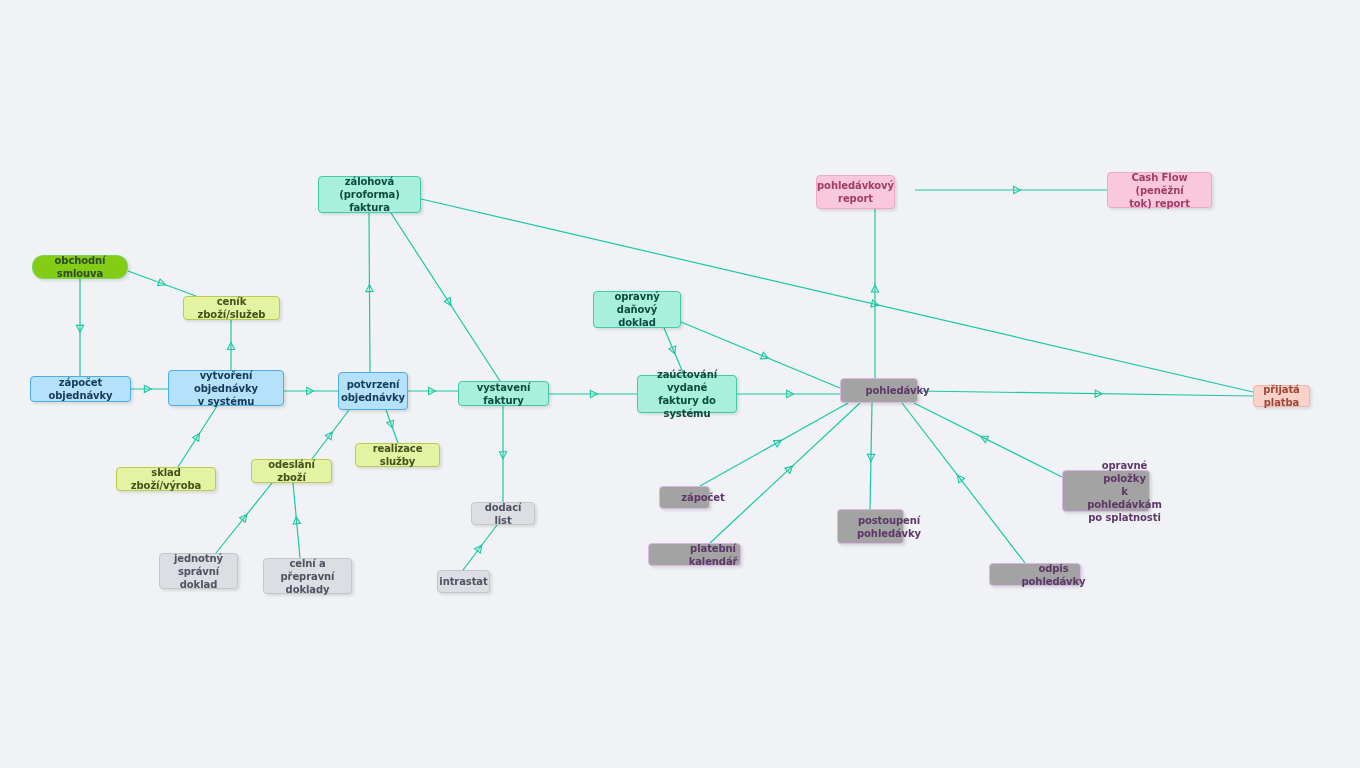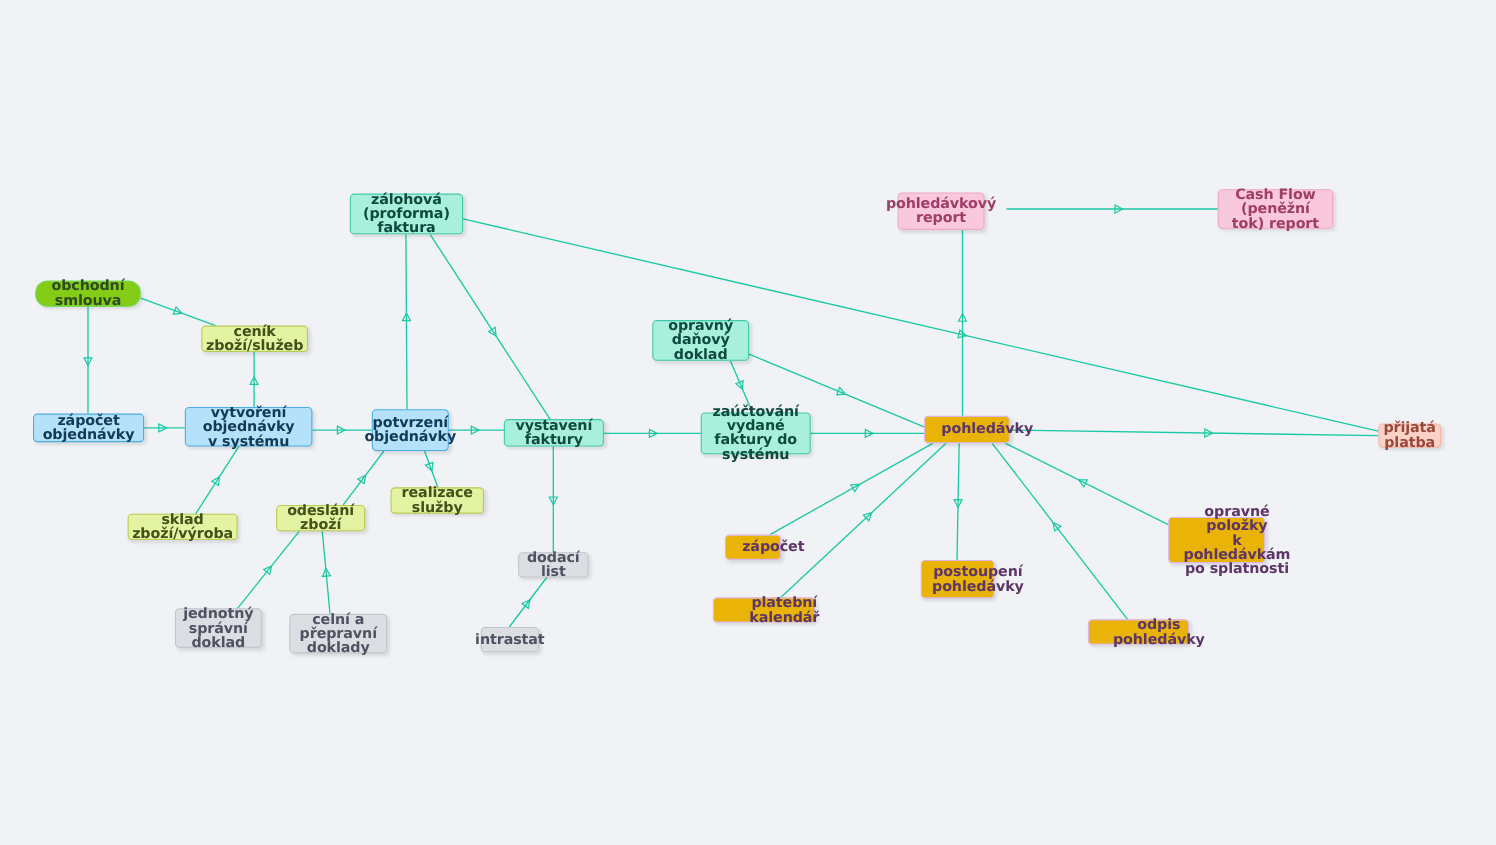--- a/index.html
+++ b/index.html
@@ -24,34 +24,34 @@
   }
   .node {
     position: absolute;
     box-sizing: border-box;
     display: flex;
     align-items: center;
     justify-content: center;
     text-align: center;
     border-radius: 4px;
     border: 1px solid transparent;
-    font-size: 13px;
+    font-size: 10px;
     line-height: 13px;
     letter-spacing: -0.1px;
     padding: 3px 6px;
     box-shadow: 2px 2px 3px rgba(0,0,0,0.10);
     white-space: pre-line;
     font-weight: 600;
   }
   .n-green   { background: #84cc16; border-color: #76d95f; color: #2d4a22; border-radius: 11px; }
   .n-yellow  { background: #e4f3a2; border-color: #b8cc52; color: #44501a; }
   .n-blue    { background: #b6e1fb; border-color: #49aee8; color: #123a55; }
   .n-mint    { background: #a9f0dc; border-color: #3fcbaa; color: #0d4a3d; }
   .n-grey    { background: #dcdee3; border-color: #c3c6cd; color: #4d5360; }
-  .n-violet  { background: #eab308; border-color: #ddb6e8; color: #5d3667; padding-left: 43px; }
+  .n-violet  { background: #a3a3a3; border-color: #ddb6e8; color: #5d3667; padding-left: 43px; }
   .n-pink    { background: #fac8dc; border-color: #f0a8c4; color: #9e3d66; }
   .n-salmon  { background: #fbd2c8; border-color: #f3b5a6; color: #99483a; }
 </style>
 </head>
 <body>
 
 <div id="canvas">
   <svg id="edges" viewBox="0 0 1360 768" xmlns="http://www.w3.org/2000/svg">
       <g>
         <line x1="80" y1="279" x2="80" y2="376" stroke="#19c9a4" stroke-width="1.2"></line>

